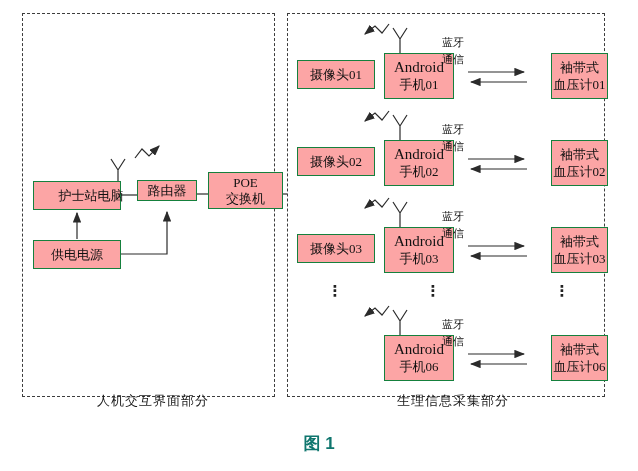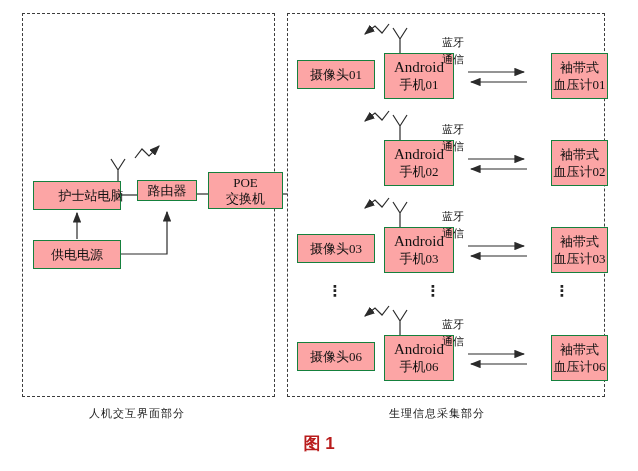--- a/index.html
+++ b/index.html
@@ -33,31 +33,31 @@
   .bt{position:absolute;left:442px;width:56px;text-align:left;font-size:11px;line-height:17px;}
   .r0.bt{top:34px}.r1.bt{top:121px}.r2.bt{top:208px}.r3.bt{top:316px}
 
   .dots{
     position:absolute;top:291px;transform:translate(-50%,-50%);
     font-family:"DejaVu Sans",sans-serif;font-size:15px;font-weight:bold;color:#222;
   }
   #dots-camera{left:335px}#dots-phone{left:433px}#dots-bp{left:562px}
 
   .seclabel{
-    position:absolute;top:406px;transform:translateX(-50%);
-    font-size:11px;letter-spacing:1px;white-space:nowrap;color:#1a1a1a;
+    position:absolute;top:392px;transform:translateX(-50%);
+    font-size:13px;letter-spacing:1px;white-space:nowrap;color:#1a1a1a;margin-left:16px;
   }
   #label-left{left:137px;}
   #label-right{left:437px;}
 
   #caption{
     position:absolute;left:0;right:0;top:432px;
     display:flex;justify-content:center;gap:15px;
     font-family:"Liberation Sans","DejaVu Sans",sans-serif;
-    font-weight:bold;font-size:17px;color:#b91c1c;
+    font-weight:bold;font-size:17px;color:#0f766e;
   }
   #caption .title{letter-spacing:2px;}
 
   #connector-overlay{position:absolute;left:0;top:0;pointer-events:none;}
 </style>
 </head>
 <body>
 
 <div class="stage">
 
@@ -125,20 +125,23 @@
   </div>
   <div class="box bp r0">
     <span>袖带式</span>
     <span>血压计01</span>
   </div>
   <div class="bt r0">
     <div>蓝牙</div>
     <div>通信</div>
   </div>
 
+  <div class="box camera r1">
+    <span>摄像头02</span>
+  </div>
   <div class="box phone r1">
     <span class="en">Android</span>
     <span>手机02</span>
   </div>
   <div class="box bp r1">
     <span>袖带式</span>
     <span>血压计02</span>
   </div>
   <div class="bt r1">
     <div>蓝牙</div>
@@ -158,23 +161,20 @@
   </div>
   <div class="bt r2">
     <div>蓝牙</div>
     <div>通信</div>
   </div>
 
   <div class="dots" id="dots-camera">⋮</div>
   <div class="dots" id="dots-phone">⋮</div>
   <div class="dots" id="dots-bp">⋮</div>
 
-  <div class="box camera r3">
-    <span>摄像头06</span>
-  </div>
   <div class="box phone r3">
     <span class="en">Android</span>
     <span>手机06</span>
   </div>
   <div class="box bp r3">
     <span>袖带式</span>
     <span>血压计06</span>
   </div>
   <div class="bt r3">
     <div>蓝牙</div>

